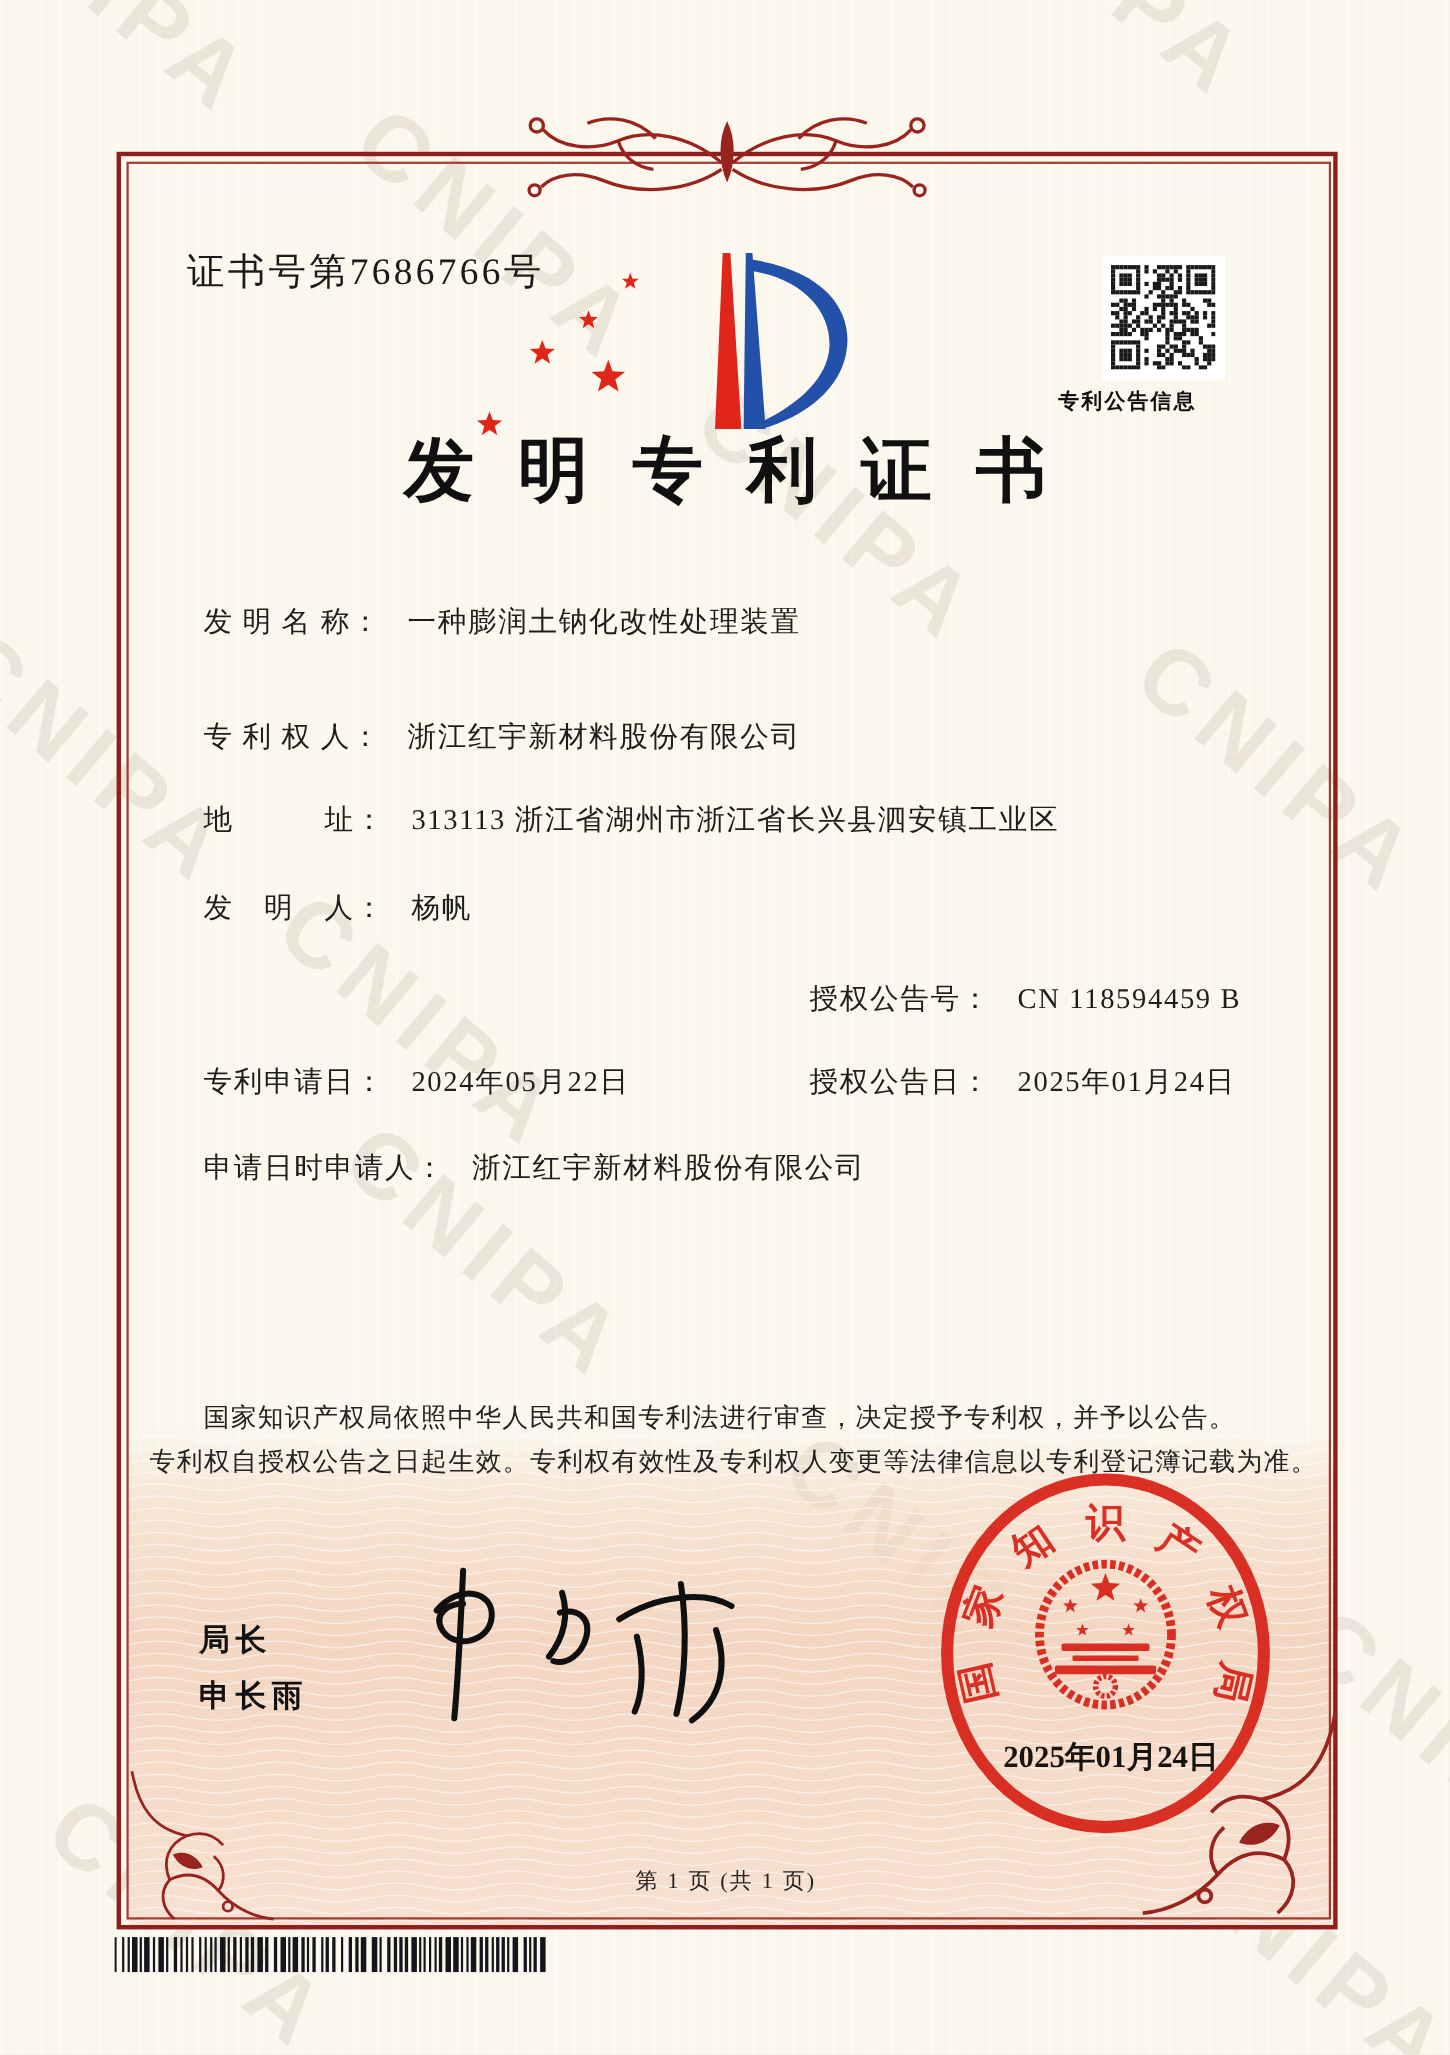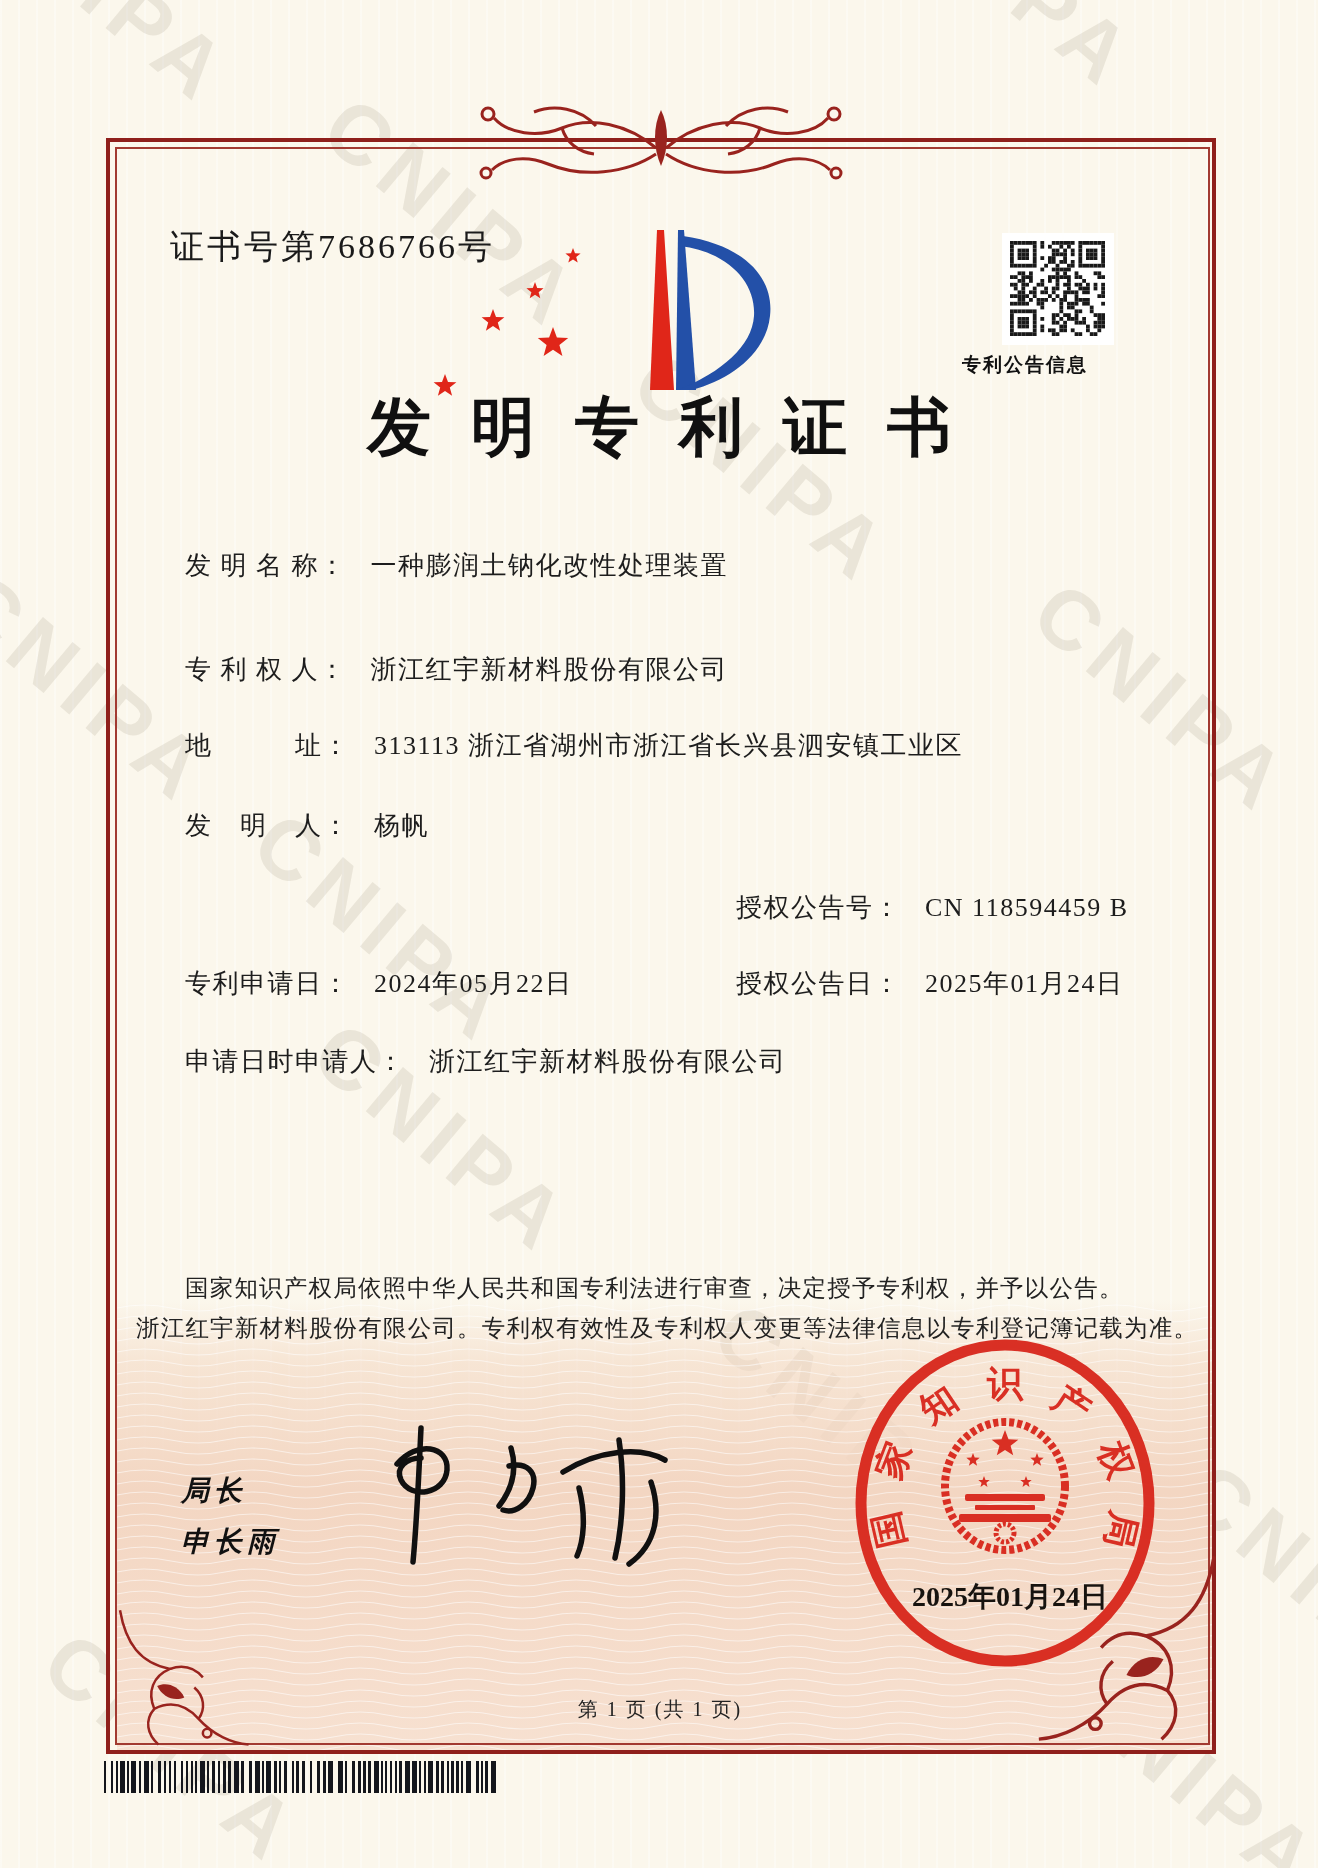--- a/index.html
+++ b/index.html
@@ -20,21 +20,21 @@
   #qrbox{position:absolute;left:1002px;top:233px;width:112px;height:112px;background:#fff;}
   #qr{position:absolute;left:8px;top:8px;}
   #qrlabel{position:absolute;left:962px;top:352px;width:190px;font-size:19px;
     font-weight:600;letter-spacing:2px;color:#111;}
   #title{position:absolute;left:0;top:384px;width:1318px;text-align:center;font-size:64px;
     font-weight:700;letter-spacing:40px;text-indent:40px;color:#101010;}
   .row{position:absolute;font-size:26px;white-space:pre;letter-spacing:1.5px;color:#1d1d1d;}
   .row .v{margin-left:24px;}
   .st{position:absolute;font-size:23.5px;letter-spacing:1.2px;color:#222;white-space:pre;}
   #sigtitle,#signame{position:absolute;left:181px;font-family:"Liberation Sans","DejaVu Sans",sans-serif;
-    font-weight:700;font-size:28px;letter-spacing:5px;color:#111;font-style:italic;}
+    font-weight:700;font-size:28px;letter-spacing:5px;color:#111;}
   #sigtitle{top:1472px;} #signame{top:1523px;}
   #sig{position:absolute;left:383px;top:1420px;}
   #seal{position:absolute;left:853px;top:1336px;opacity:.95;}
   #sealdate{position:absolute;left:905px;top:1578px;width:210px;text-align:center;font-size:28px;
     font-weight:600;color:#17130f;}
   #footer{position:absolute;left:440px;top:1696px;width:440px;text-align:center;font-size:20px;
     letter-spacing:2px;color:#222;}
   #bc{position:absolute;left:104px;top:1761px;}
   #ornament{position:absolute;left:426px;top:96px;}
   #flr{position:absolute;left:1033px;top:1550px;}
@@ -464,21 +464,21 @@
   <div class="row" style="left:185px;top:548px"><span>发 明 名 称：</span><span class="v">一种膨润土钠化改性处理装置</span></div>
   <div class="row" style="left:185px;top:652px"><span>专 利 权 人：</span><span class="v">浙江红宇新材料股份有限公司</span></div>
   <div class="row" style="left:185px;top:728px"><span>地　　　址：</span><span class="v">313113 浙江省湖州市浙江省长兴县泗安镇工业区</span></div>
   <div class="row" style="left:185px;top:808px"><span>发　明　人：</span><span class="v">杨帆</span></div>
   <div class="row" style="left:736px;top:890px"><span>授权公告号：</span><span class="v">CN 118594459 B</span></div>
   <div class="row" style="left:185px;top:966px"><span>专利申请日：</span><span class="v">2024年05月22日</span></div>
   <div class="row" style="left:736px;top:966px"><span>授权公告日：</span><span class="v">2025年01月24日</span></div>
   <div class="row" style="left:185px;top:1044px"><span>申请日时申请人：</span><span class="v">浙江红宇新材料股份有限公司</span></div>
 
   <div class="st" style="left:185px;top:1272px">国家知识产权局依照中华人民共和国专利法进行审查，决定授予专利权，并予以公告。</div>
-  <div class="st" style="left:136px;top:1312px">浙江红宇新材料股份有限公司。专利权有效性及专利权人变更等法律信息以专利登记簿记载为准。</div>
+  <div class="st" style="left:136px;top:1312px">专利权自授权公告之日起生效。专利权有效性及专利权人变更等法律信息以专利登记簿记载为准。</div>
 
   <div id="sigtitle">局长</div>
   <div id="signame">申长雨</div>
   <svg id="sig" width="290" height="150" viewBox="0 0 290 150">
     <g fill="none" stroke="#101010" stroke-width="5.5" stroke-linecap="round" stroke-linejoin="round">
       <path d="M38 8 C36 50 34 100 30 142"></path>
       <path d="M14 44 C34 20 66 26 64 50 C62 74 28 80 18 60 C12 47 24 38 38 38"></path>
       <path d="M128 28 C134 48 130 68 116 86"></path>
       <path d="M126 46 C144 42 154 52 150 68 C146 84 132 94 120 90"></path>
       <path d="M180 52 C215 30 258 26 282 40"></path>

